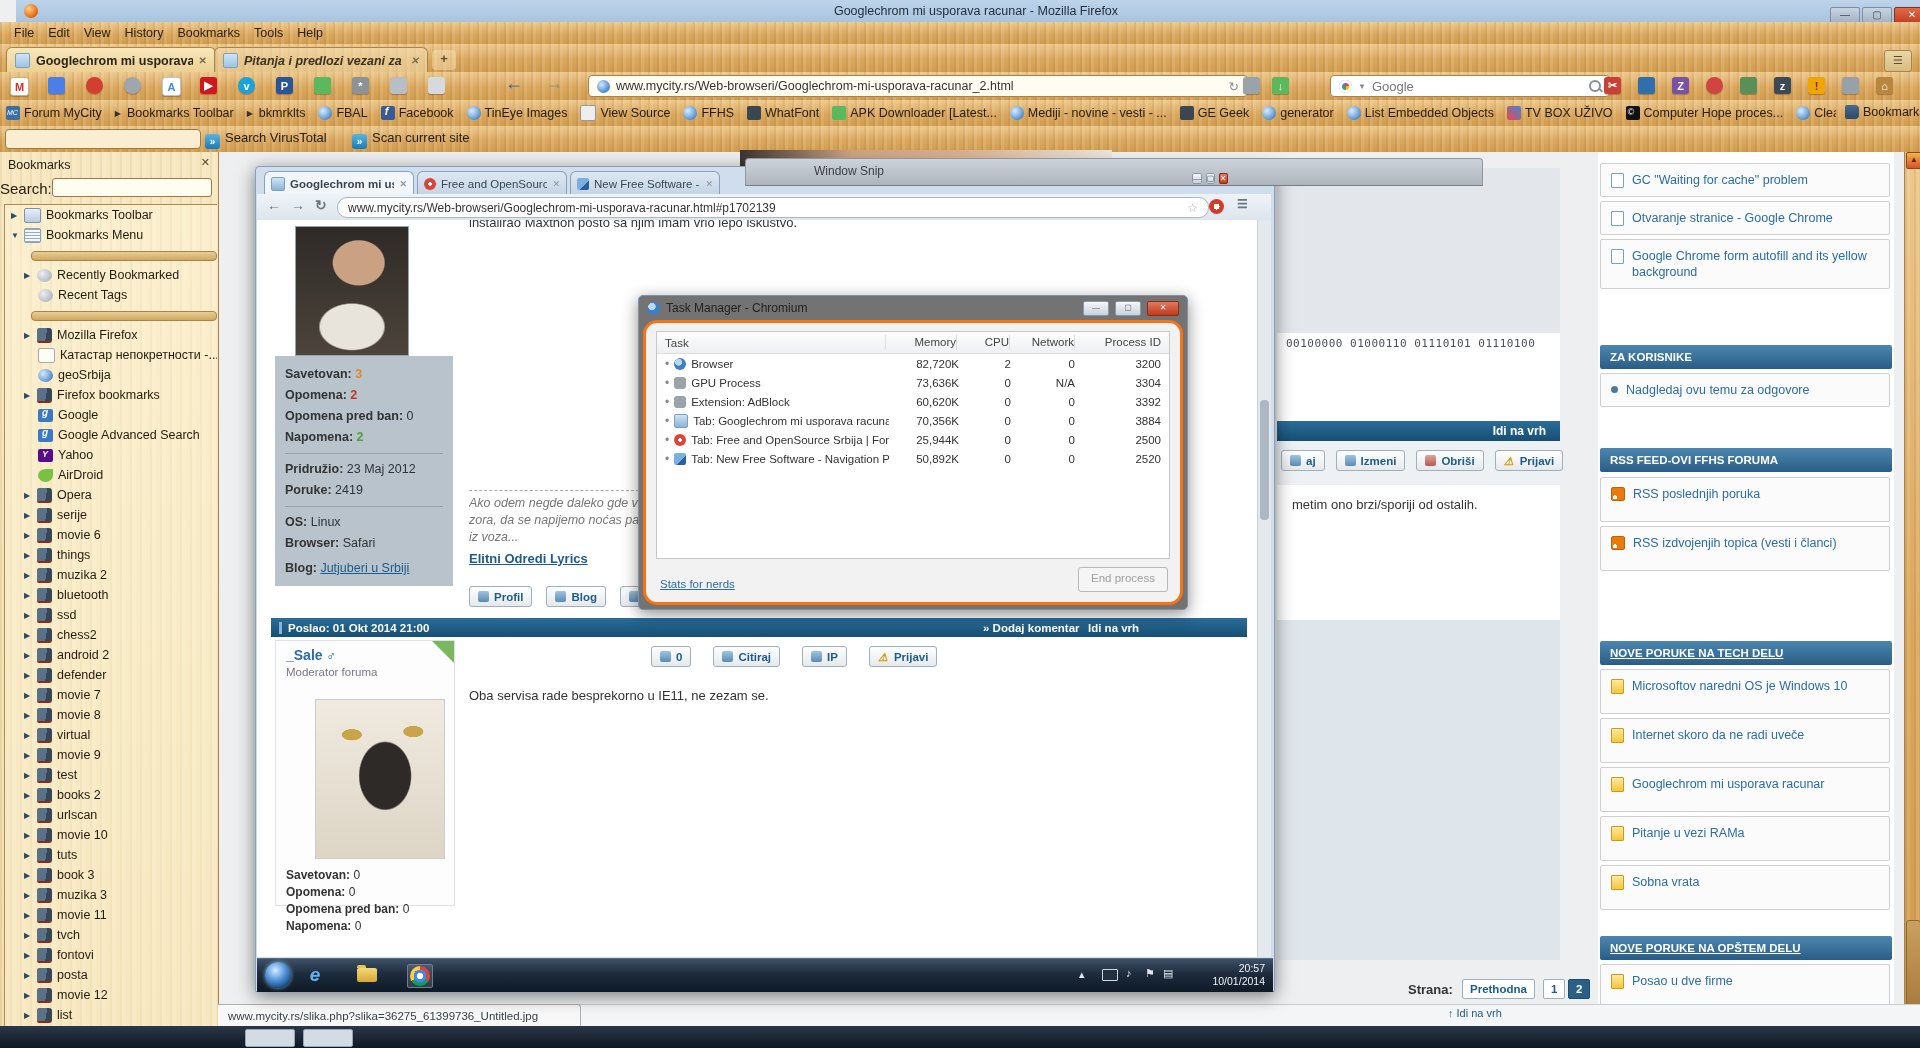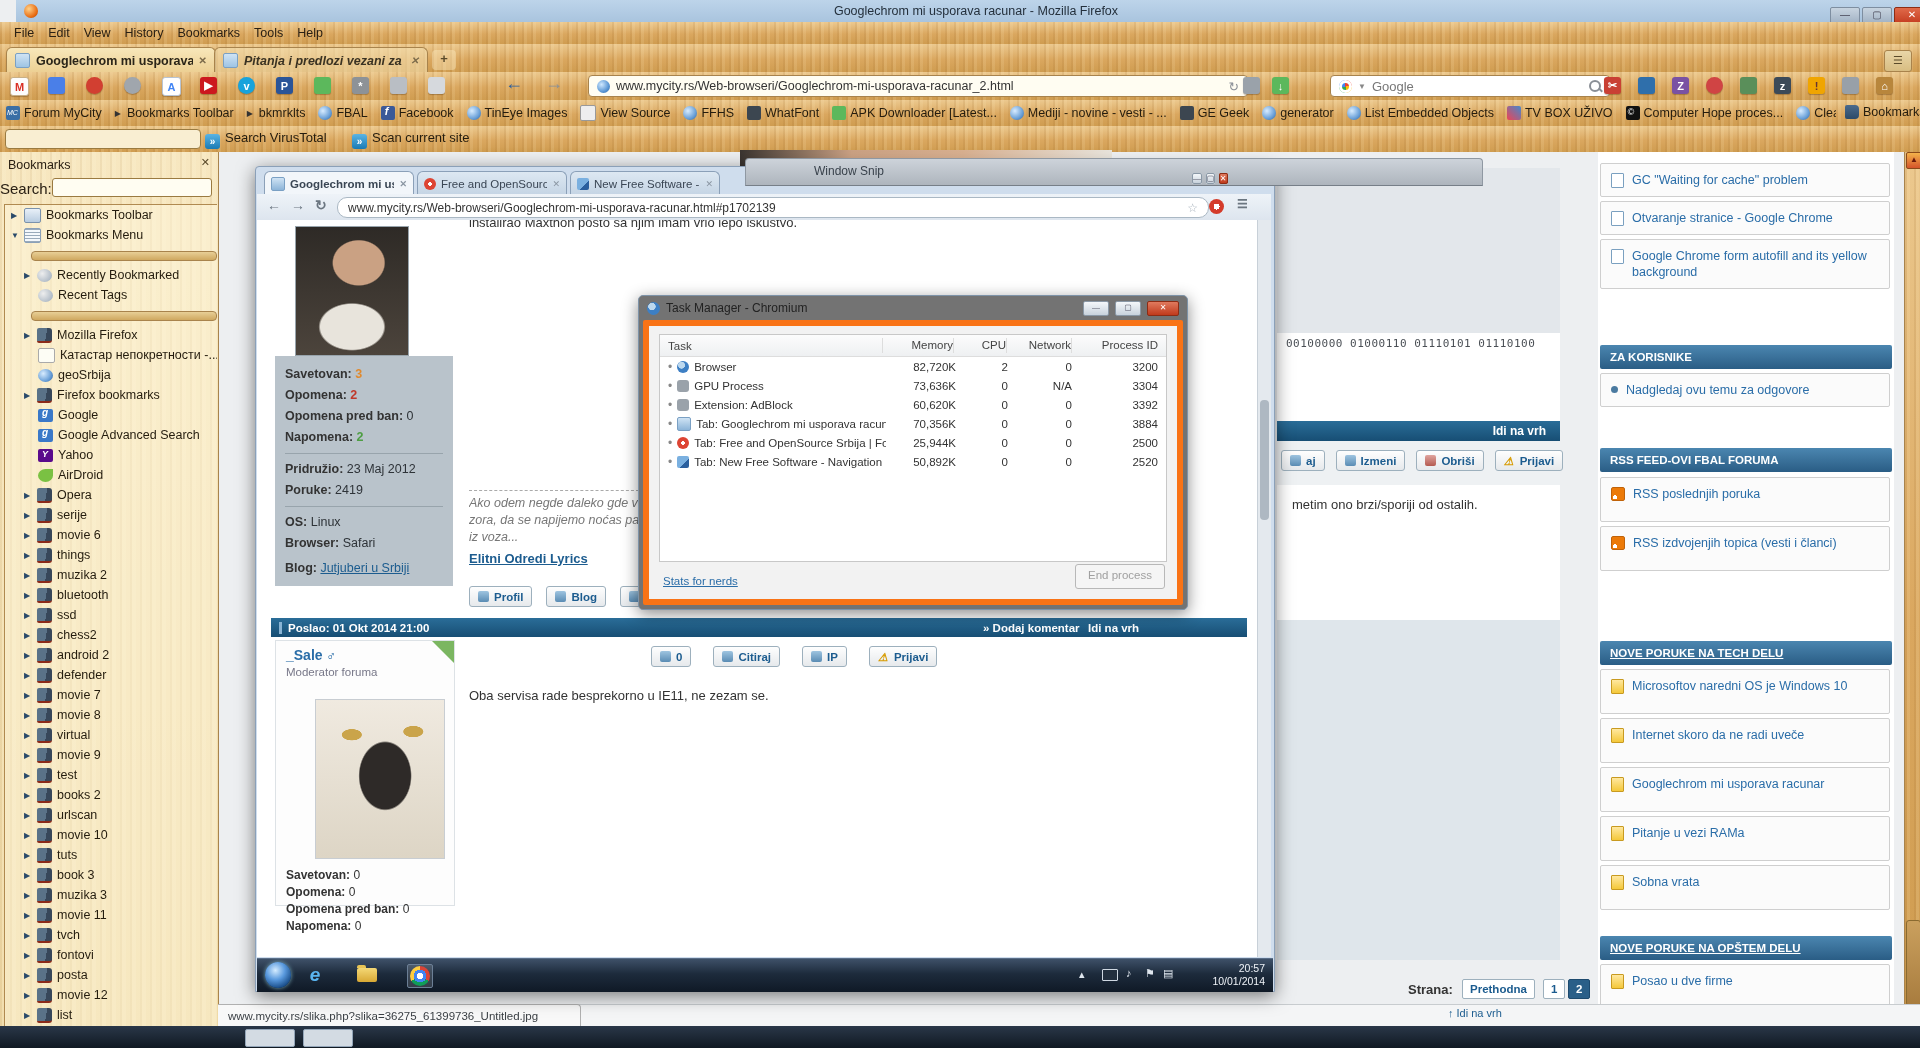--- a/index.html
+++ b/index.html
@@ -107,21 +107,21 @@
   .bic{width:11px;height:11px;border-radius:2px;background:linear-gradient(#9ec4e0,#5a8cb4);display:inline-block}
   .bic.b-warn{background:none}.bic.b-warn::after{content:"⚠";color:#d79b00;font-size:11px;line-height:11px}
   .bic.b-del{background:linear-gradient(#e0a49e,#b45a50)}
   .phead{height:19px;display:flex;align-items:center;background:linear-gradient(#2a6d98,#174e74);color:#fff;font-size:11.5px;font-weight:bold;padding:0 8px;position:relative}
   .ribbon{position:absolute;width:0;height:0;border-top:22px solid #7bb661;border-left:22px solid transparent}
   
   .dialog{position:absolute;left:382px;top:128px;width:548px;height:313px;background:#737373;border:1px solid #7e93a8;border-radius:5px;box-shadow:0 4px 16px rgba(0,0,0,.45)}
   .dlg-title{position:absolute;left:0;top:0;right:0;height:24px;display:flex;align-items:center;padding:0 8px;gap:6px;font-size:12px;color:#222}
   .dlg-btn{width:24px;height:13px;border:1px solid #8a98a6;border-radius:2px;background:linear-gradient(#f4f7fa,#c8d2dc);font-size:8px;line-height:11px;text-align:center;color:#556}
   .dlg-btn.close{background:linear-gradient(#e07a5e,#c03a1c);color:#fff;border-color:#8d2c14;width:30px}
-  .dlg-face{position:absolute;left:4px;top:24px;right:4px;bottom:4px;background:#f2f2f2;border:6px solid #f97316;border-radius:2px}
+  .dlg-face{position:absolute;left:4px;top:24px;right:4px;bottom:4px;background:#f2f2f2;border:3px solid #f97316;border-radius:14px}
   .tmtable{position:absolute;left:10px;top:8px;right:10px;height:226px;background:#fff;border:1px solid #c8c8c8}
   .tmhead{display:flex;height:21px;background:linear-gradient(#fcfcfc,#eef0f2);border-bottom:1px solid #ddd;font-size:11.5px;color:#444;align-items:center}
   .tmrow{display:flex;height:19px;align-items:center;font-size:11.5px;color:#333}
   .tc1{flex:1;padding-left:8px;display:flex;align-items:center;gap:5px;overflow:hidden;white-space:nowrap}
   .tc2{width:70px;text-align:right}.tc3{width:52px;text-align:right}.tc4{width:64px;text-align:right}.tc5{width:86px;text-align:right;padding-right:8px}
   .tmhead .tc2,.tmhead .tc3,.tmhead .tc4,.tmhead .tc5{border-left:1px solid #ddd;height:15px;line-height:15px}
   .dot{color:#888;font-size:12px}
   .tmfav{width:12px;height:12px;border-radius:2px;flex:none}
   .d-chrome{border-radius:50%;background:radial-gradient(circle at 38% 35%,#bcd8ee 0 30%,#3d7fc4 34%)}
   .d-puz{background:#9aa2aa;border-radius:3px}
@@ -567,21 +567,21 @@
       </div>
     </div>
   <div class="abs rhead" style="left:1600px;top:345px">ZA KORISNIKE</div>
   <div class="abs rlist" style="left:1600px;top:373px">
 
   <div class="rbox">
         <span class="bullet"></span>
         <span>Nadgledaj ovu temu za odgovore</span>
       </div>
     </div>
-  <div class="abs rhead" style="left:1600px;top:448px">RSS FEED-OVI FBAL FORUMA</div>
+  <div class="abs rhead" style="left:1600px;top:448px">RSS FEED-OVI FFHS FORUMA</div>
   <div class="abs rlist" style="left:1600px;top:477px">
 
       <div class="rbox" style="height:27px">
         <span class="rss-ic"></span>
         <span>RSS poslednjih poruka</span>
       </div>
       <div class="rbox" style="height:27px">
         <span class="rss-ic"></span>
         <span>RSS izdvojenjih topica (vesti i članci)</span>
       </div>

